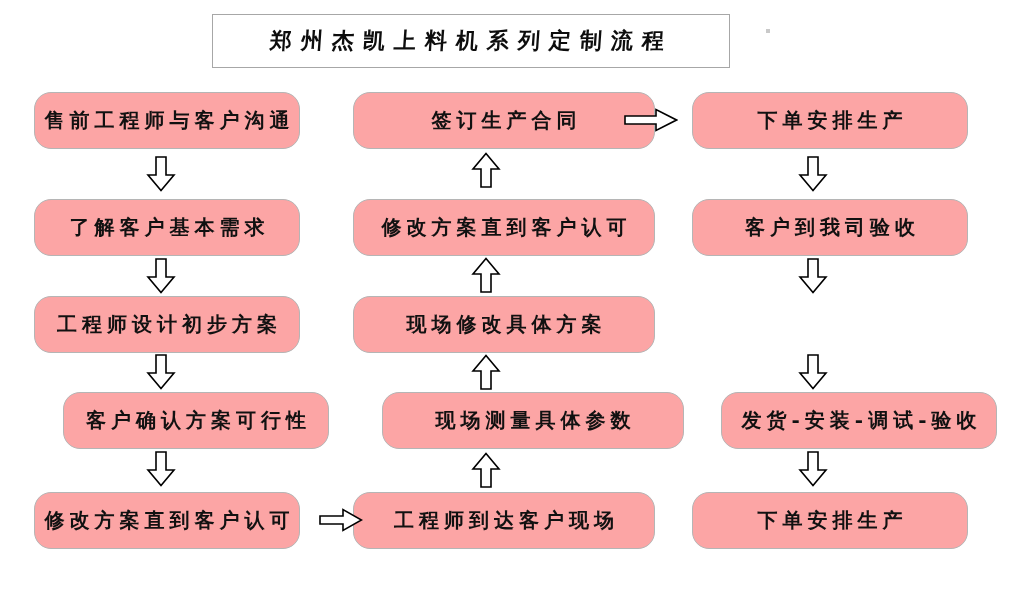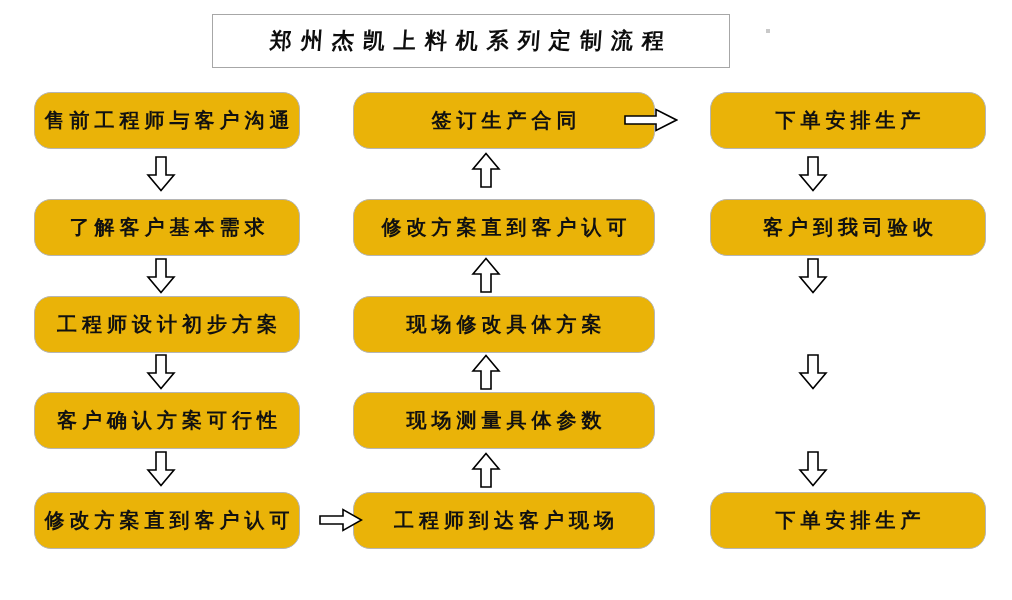--- a/index.html
+++ b/index.html
@@ -24,39 +24,39 @@
     letter-spacing:9px;
     color:#0d0d0d;
     transform:skewX(-4deg);
     white-space:nowrap;
   }
   .step-box{
     position:absolute;
     height:57px;
     border:1px solid #b5b5b5;
     border-radius:17px;
-    background:#eab308;
+    background:#fca5a5;
     display:flex;align-items:center;justify-content:center;
     box-sizing:border-box;
   }
   .step-text{
     font-size:20px;
     font-weight:bold;
     letter-spacing:5px;
     color:#111111;
     white-space:nowrap;
     text-indent:5px;
   }
   .col-left{left:34px;width:266px;}
   .col-mid{left:353px;width:302px;}
-  .col-right{left:710px;width:276px;}
+  .col-right{left:692px;width:276px;}
   .row-1{top:92px;}
   .row-2{top:199px;font-family:Liberation Mono, monospace;}
   .row-3{top:296px;}
-  .row-4{top:392px;}
+  .row-4{top:392px;margin-left:29px;}
   .row-5{top:492px;}
   .arrow{position:absolute;}
   .arrow svg{display:block;}
   .dot{
     position:absolute;
     left:766px;top:29px;width:4px;height:4px;
     background:#c9c9c9;
   }
 </style>
 </head>
@@ -99,20 +99,23 @@
   </div>
   <div class="step-box col-mid row-5">
     <span class="step-text">工程师到达客户现场</span>
   </div>
 
   <div class="step-box col-right row-1">
     <span class="step-text">下单安排生产</span>
   </div>
   <div class="step-box col-right row-2">
     <span class="step-text">客户到我司验收</span>
+  </div>
+  <div class="step-box col-right row-4">
+    <span class="step-text">发货-安装-调试-验收</span>
   </div>
   <div class="step-box col-right row-5">
     <span class="step-text">下单安排生产</span>
   </div>
 
   <div class="arrow" style="left:146px;top:156px;">
     <svg width="30" height="36" viewBox="0 0 30 36">
         <path d="M10 1 H20 V19 H28 L15 34.5 L2 19 H10 Z" fill="#ffffff" stroke="#000000" stroke-width="1.6" stroke-linejoin="miter"></path>
       </svg>
   </div>

